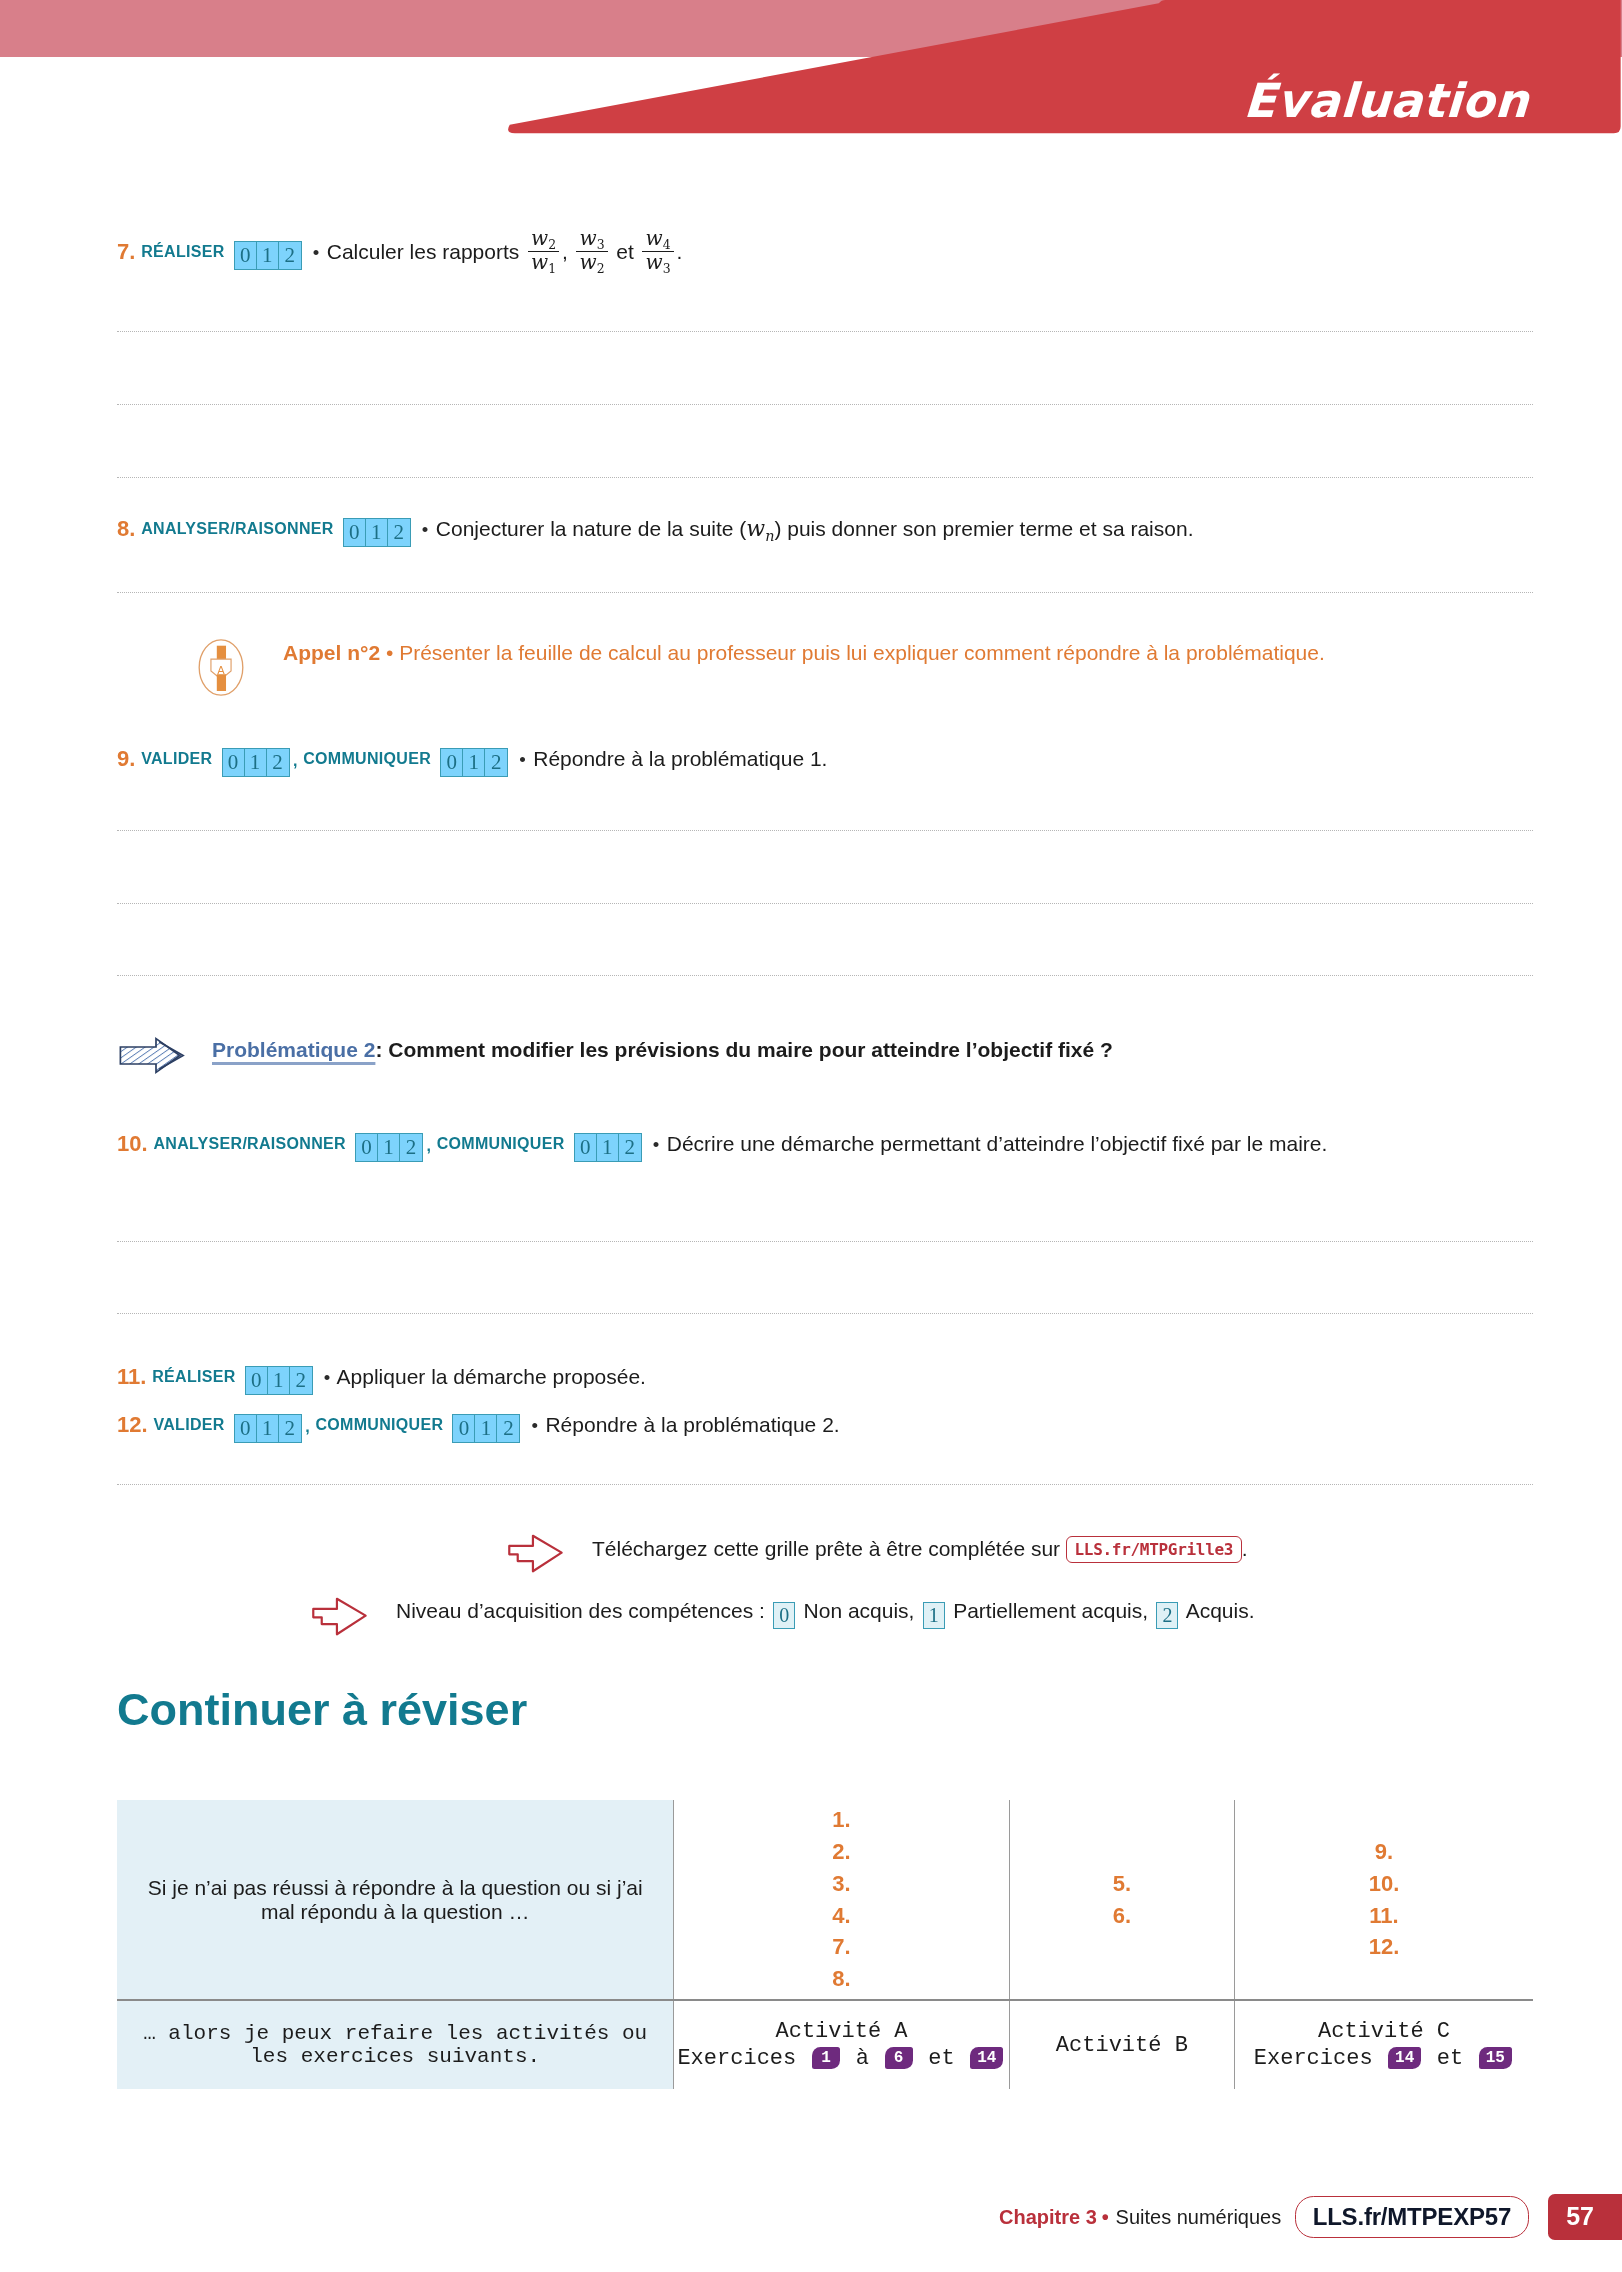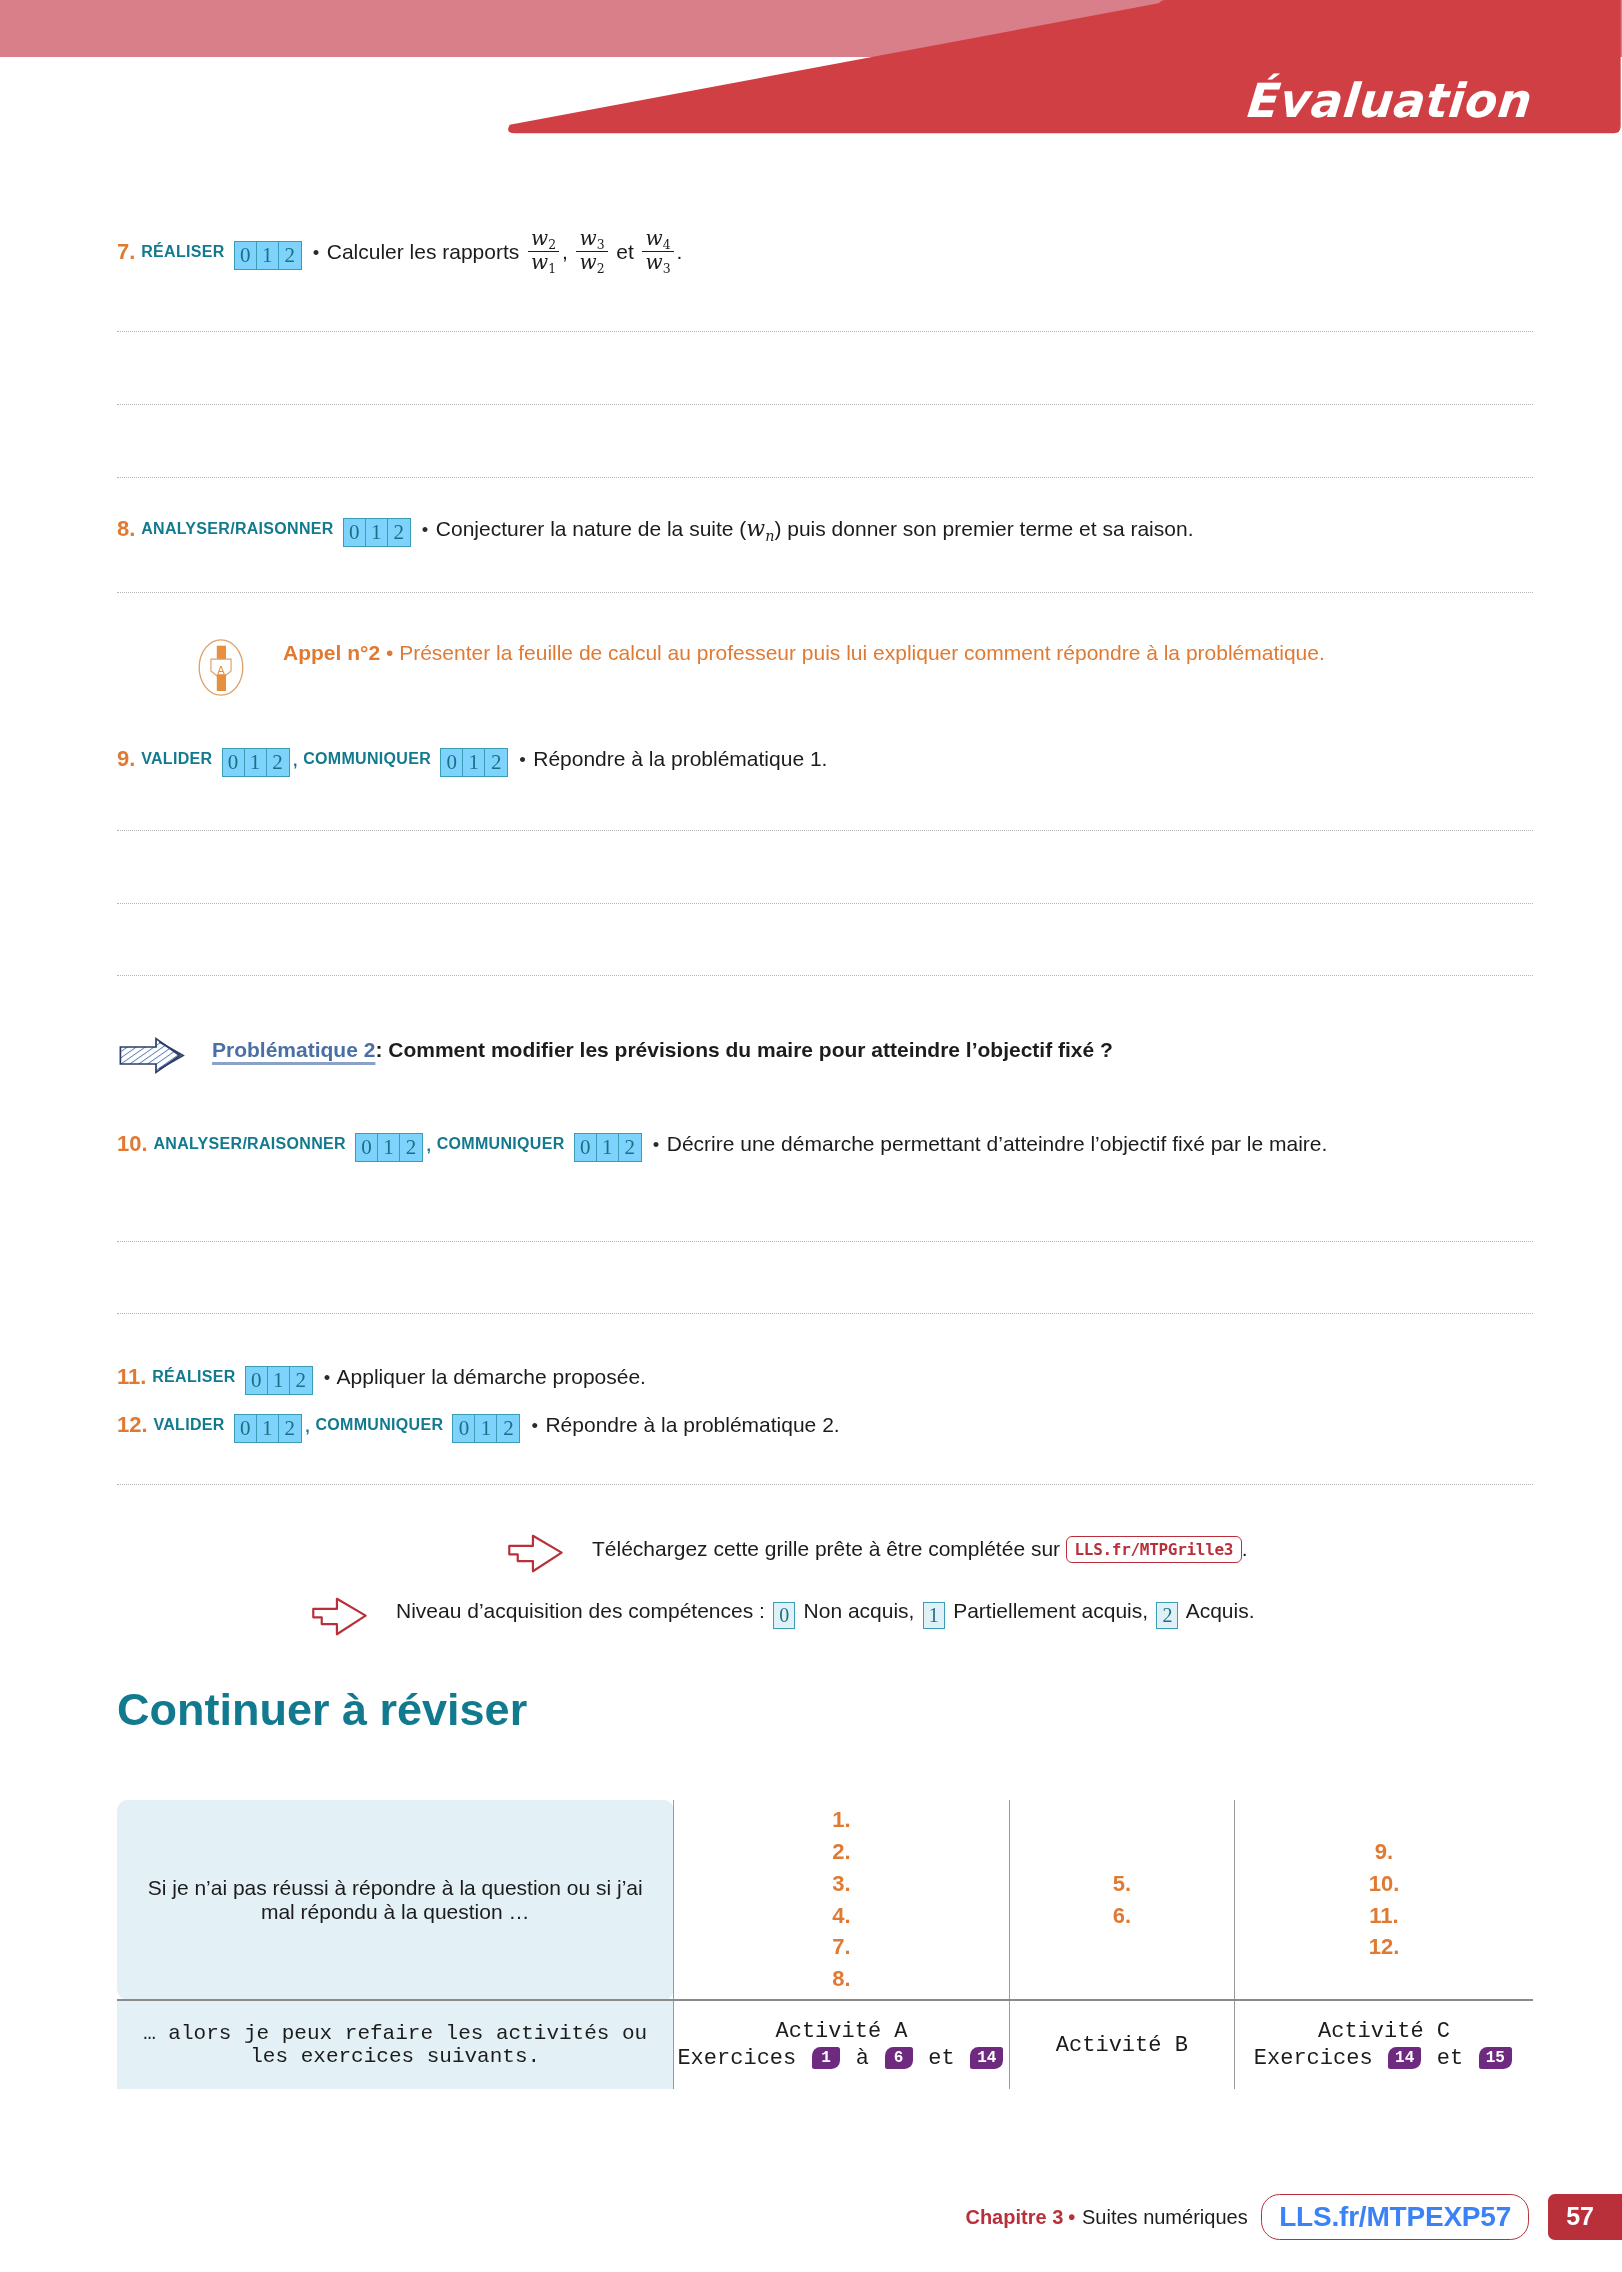--- a/index.html
+++ b/index.html
@@ -261,22 +261,22 @@
     font-size: 20px;
   }
   .foot-sub {
     color: #1c1c1c;
     font-size: 20px;
   }
   .foot-url {
     display: inline-block;
     border: 1.7px solid #b9303b;
     border-radius: 18.6px;
-    color: #3b82f6;
-    font-size: 28px;
+    color: #0f172a;
+    font-size: 24px;
     font-weight: 700;
     padding: 6px 17px 6.8px;
     letter-spacing: -0.2px;
   }
   .foot-page {
     background: #b9303b;
     color: #ffffff;
     font-size: 25px;
     font-weight: 700;
     padding: 8.5px 29px 9.3px 18.6px;
@@ -429,21 +429,21 @@
     <span>Partiellement acquis,</span>
     <span class="singlebox">2</span>
     <span>Acquis.</span>
   </div>
 
   <div class="section-title" style="position:absolute; top:1684px; left:0;">Continuer à réviser</div>
 
   <table class="revtable" style="position:absolute; top:1800px; left:0;">
     <tbody>
         <tr class="r1">
-      <td class="cell-blue" style="width:473px; padding:0 24px;border-radius:11px;">Si je n’ai pas réussi à répondre à la question ou si j’ai mal répondu à la question …</td>
+      <td class="cell-blue" style="width:473px; padding:0 24px;">Si je n’ai pas réussi à répondre à la question ou si j’ai mal répondu à la question …</td>
       <td class="vsep" style="width:313px;">
         <div class="numlist">
           <div>1.</div>
           <div>2.</div>
           <div>3.</div>
           <div>4.</div>
           <div>7.</div>
           <div>8.</div>
         </div>
       </td>

